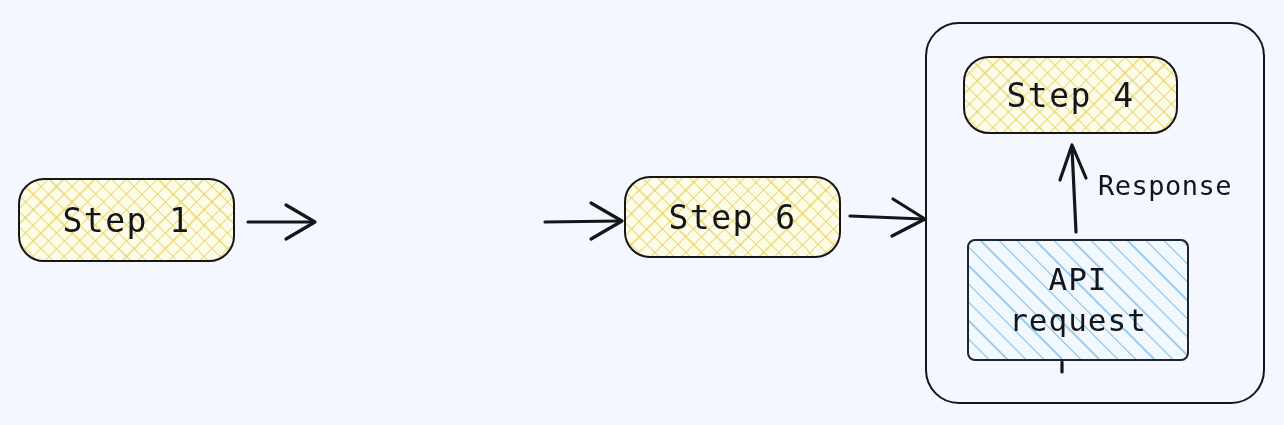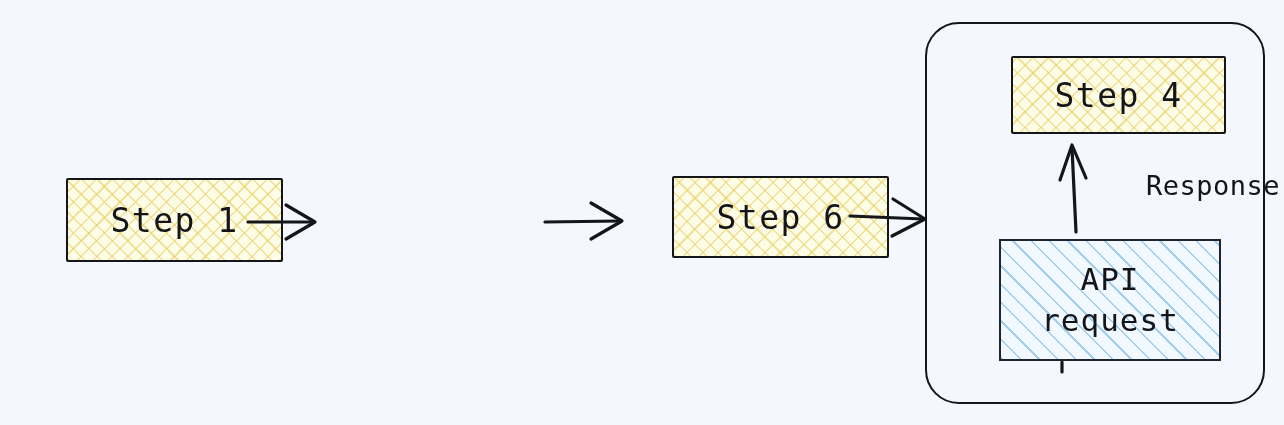--- a/index.html
+++ b/index.html
@@ -25,54 +25,52 @@
     position: absolute;
     box-sizing: border-box;
     display: flex;
     align-items: center;
     justify-content: center;
     text-align: center;
   }
   
   .step-box {
     border: 2.5px solid #14161a;
-    border-radius: 2px;
+    border-radius: 26px;
     background-color: #fdfce7;
     background-image:
       repeating-linear-gradient(45deg,
         rgba(231, 205, 92, 0.55) 0px,
         rgba(231, 205, 92, 0.55) 1.6px,
         rgba(0, 0, 0, 0) 1.6px,
         rgba(0, 0, 0, 0) 11px),
       repeating-linear-gradient(-45deg,
         rgba(231, 205, 92, 0.55) 0px,
         rgba(231, 205, 92, 0.55) 1.6px,
         rgba(0, 0, 0, 0) 1.6px,
         rgba(0, 0, 0, 0) 11px);
     color: #13151a;
     font-size: 33px;
     letter-spacing: 1.5px;
-    margin-left: 48px;
   }
   
   .api-box {
     border: 2.5px solid #20242e;
-    border-radius: 0;
+    border-radius: 8px;
     background-color: #f2f9fe;
     background-image:
       repeating-linear-gradient(45deg,
         rgba(137, 193, 232, 0.75) 0px,
         rgba(137, 193, 232, 0.75) 1.7px,
         rgba(0, 0, 0, 0) 1.7px,
         rgba(0, 0, 0, 0) 13px);
     color: #13151a;
     font-size: 31px;
     line-height: 1.32;
     letter-spacing: 1px;
-    margin-left: 32px;
   }
   
   .container-box {
     position: absolute;
     box-sizing: border-box;
     border: 2.5px solid #14161a;
     border-radius: 34px;
     background: transparent;
   }
   .edge-label {
@@ -117,21 +115,21 @@
 
   <div class="node-box step-box" style="left:963px; top:56px; width:215px; height:78px;">
     <span>Step 4</span>
   </div>
 
   <div class="node-box api-box" style="left:967px; top:239px; width:222px; height:122px; flex-direction:column;">
     <span>API</span>
     <span>request</span>
   </div>
 
-  <div class="edge-label" style="left:1098px; top:170px;margin-left:48px;">Response</div>
+  <div class="edge-label" style="left:1098px; top:170px;">Response</div>
 
   <svg class="arrow-layer" viewBox="0 0 1284 425">
 
     <g>
       <path class="arrow-stroke" d="M 248 222 L 313 222"></path>
       <path class="arrow-stroke" d="M 286 205 L 315 222 L 286 239"></path>
     </g>
 
     <g>
       <path class="arrow-stroke" d="M 545 222 L 620 221"></path>

